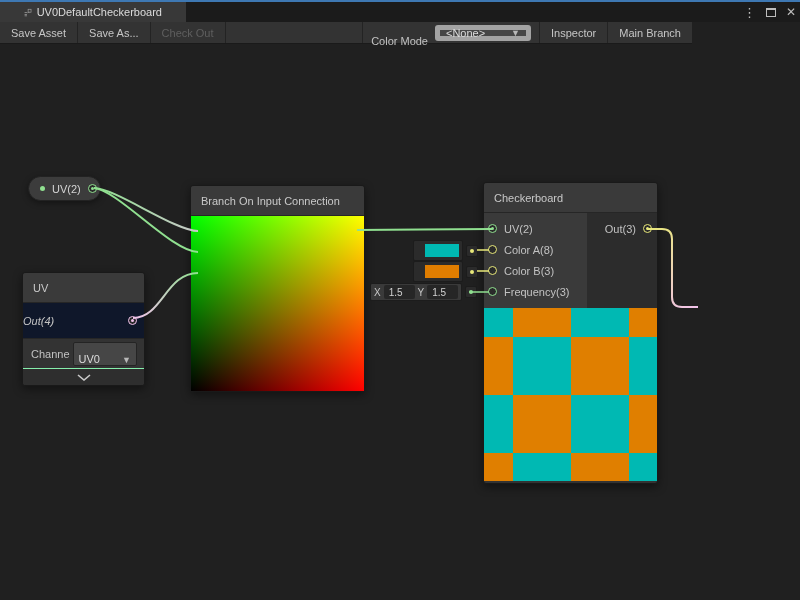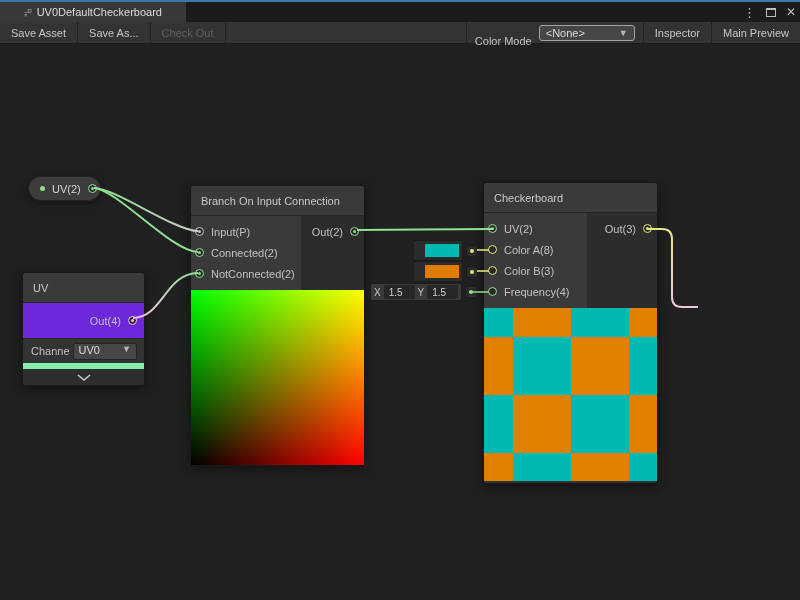--- a/index.html
+++ b/index.html
@@ -9,26 +9,26 @@
 
   
   .accent-line { position:absolute; left:0; top:0; width:800px; height:2px; background:#3E78B3; z-index:10; }
   .tabbar { position:absolute; left:0; top:2px; width:800px; height:20px; background:#1b1b1b; z-index:9; }
   .tab { position:absolute; left:0; top:0; width:186px; height:20px; background:#383838; display:flex; align-items:center; gap:5px; padding:0 24px; color:#dcdcdc; }
   .win-controls { position:absolute; right:4px; top:0; height:20px; display:flex; align-items:center; gap:10px; color:#bdbdbd; }
   .kebab { font-size:13px; line-height:1; cursor:pointer; }
   .maxbox { width:10px; height:9px; border:1px solid #bdbdbd; border-top-width:2px; display:inline-block; cursor:pointer; }
   .closex { font-size:12px; line-height:1; cursor:pointer; }
 
-  .toolbar { position:absolute; left:0; top:22px; width:800px; height:22px; background:#333333; border-bottom:1px solid #1a1a1a; display:flex; align-items:stretch; z-index:9; }
+  .toolbar { position:absolute; left:0; top:22px; width:692px; height:22px; background:#333333; border-bottom:1px solid #1a1a1a; display:flex; align-items:stretch; z-index:9; }
   .tb-btn { display:flex; align-items:center; padding:0 11px; border-right:1px solid #232323; color:#c6c6c6; cursor:pointer; white-space:nowrap; }
   .tb-btn.disabled { color:#5f5f5f; cursor:default; }
   .tb-spacer { flex:1; }
   .tb-group { display:flex; align-items:center; border-left:1px solid #232323; padding:0 8px; gap:7px; }
-  .tb-dd { background:#464646; border:1px solid #a3a3a3; border-radius:3px; height:16px; min-width:96px; display:flex; align-items:center; justify-content:space-between; padding:0 6px; color:#dcdcdc; cursor:pointer; }
+  .tb-dd { background:#464646; border:5px solid #a3a3a3; border-radius:3px; height:16px; min-width:96px; display:flex; align-items:center; justify-content:space-between; padding:0 6px; color:#dcdcdc; cursor:pointer; }
   .dd-arrow { color:#b8b8b8; font-size:9px; margin-left:10px; }
 
   
   #canvas { position:absolute; left:0; top:44px; width:800px; height:556px; background:#202020; }
   #wires { position:absolute; left:0; top:0; width:800px; height:556px; z-index:3; pointer-events:none; }
 
   .node { position:absolute; background:#333333; border:1px solid #191919; border-radius:3px; box-shadow:0 3px 10px rgba(0,0,0,.45); z-index:2; }
   .node-title { height:30px; background:#3A3A3A; border-bottom:1px solid #262626; display:flex; align-items:center; padding:0 10px; color:#c9c9c9; border-radius:3px 3px 0 0; }
   .node-body { display:flex; }
   .col-in { background:#3a3a3a; padding:5px 0 6px 4px; }
@@ -36,23 +36,23 @@
   .port-row { height:21px; display:flex; align-items:center; gap:7px; color:#c2c2c2; }
   .port { width:9px; height:9px; border:1px solid var(--pc); border-radius:50%; display:inline-flex; align-items:center; justify-content:center; flex:none; background:#2a2a2a; cursor:crosshair; }
   .port.connected::after { content:""; width:3px; height:3px; border-radius:50%; background:var(--pc); }
 
   
   .pill { position:absolute; left:28px; top:132px; width:73px; height:25px; background:#3c3c3c; border:1px solid #222; border-radius:13px; display:flex; align-items:center; gap:7px; padding:0 7px 0 11px; z-index:2; box-shadow:0 2px 6px rgba(0,0,0,.4); }
   .dot { width:5px; height:5px; border-radius:50%; background:#90E090; flex:none; }
 
   
   #uv-node { left:22px; top:228px; width:123px; }
-  #uv-node .out-row { background:#6d28d9; height:36px; display:flex; align-items:center; justify-content:flex-end; gap:7px; padding-right:7px; border-bottom:1px solid #262626; color:#c2c2c2; }
-  #uv-node .ctrl-row { background:#333333; height:30px; display:flex; align-items:center; padding:0 7px 0 8px; gap:3px; border-bottom:6px solid #86efac; color:#c2c2c2; overflow:hidden; }
-  .mini-dd { background:#464646; border:1px solid #242424; border-radius:2px; height:17px; flex:1; display:flex; align-items:flex-start; justify-content:space-between; padding:0 5px; color:#dcdcdc; cursor:pointer; }
+  #uv-node .out-row { background:#0f172a; height:36px; display:flex; align-items:center; justify-content:space-between; gap:7px; padding-right:7px; border-bottom:1px solid #262626; color:#c2c2c2;font-style:italic; }
+  #uv-node .ctrl-row { background:#333333; height:30px; display:flex; align-items:center; padding:0 7px 0 8px; gap:3px; border-bottom:1px solid #86efac; color:#c2c2c2; overflow:hidden; }
+  .mini-dd { background:#464646; border:1px solid #242424; border-radius:2px; height:24px; flex:1; display:flex; align-items:flex-end; justify-content:space-between; padding:0 5px; color:#dcdcdc; cursor:pointer; }
   #uv-node .footer { background:#2e2e2e; height:16px; display:flex; align-items:center; justify-content:center; border-radius:0 0 3px 3px; cursor:pointer; }
 
   
   #branch-node { left:190px; top:141px; width:175px; }
   #branch-node .col-in { width:110px; }
   .preview { width:173px; height:175px; }
   .uv-preview { background-image:linear-gradient(to right,#000000,#ff0000),linear-gradient(to bottom,#00ff00,#000000); background-blend-mode:screen; }
 
   
   #checker-node { left:483px; top:138px; width:175px; }
@@ -103,21 +103,21 @@
     <div class="tb-btn disabled">Check Out</div>
     <div class="tb-spacer"></div>
     <div class="tb-group">
       <span class="lbl">Color Mode</span>
       <div class="tb-dd">
         <span>&lt;None&gt;</span>
         <span class="dd-arrow">▼</span>
       </div>
     </div>
     <div class="tb-btn" style="border-left:1px solid #232323">Inspector</div>
-    <div class="tb-btn" style="border-right:none">Main Preview</div>
+    <div class="tb-btn" style="border-right:none">Main Branch</div>
   </div>
 
   <div id="canvas">
 
     <svg id="wires">
       <defs>
         <linearGradient id="g-pill-input" gradientUnits="userSpaceOnUse" x1="94" y1="144" x2="198" y2="187">
           <stop offset="0" stop-color="#90E090"></stop>
             <stop offset="1" stop-color="#C8C8C8"></stop>
         </linearGradient>
@@ -161,42 +161,20 @@
       </div>
       <div class="footer">
         <svg width="14" height="7" viewBox="0 0 14 7">
           <polyline points="1,1 7,6 13,1" stroke="#c8c8c8" stroke-width="1.6" fill="none"></polyline>
         </svg>
       </div>
     </div>
 
     <div class="node" id="branch-node">
       <div class="node-title">Branch On Input Connection</div>
-      <div class="node-body">
-        <div class="col-in">
-          <div class="port-row">
-            <span class="port connected" style="--pc:#C8C8C8"></span>
-            <span>Input(P)</span>
-          </div>
-          <div class="port-row">
-            <span class="port connected" style="--pc:#90E090"></span>
-            <span>Connected(2)</span>
-          </div>
-          <div class="port-row">
-            <span class="port connected" style="--pc:#90E090"></span>
-            <span>NotConnected(2)</span>
-          </div>
-        </div>
-        <div class="col-out">
-          <div class="port-row">
-            <span>Out(2)</span>
-            <span class="port connected" style="--pc:#90E090"></span>
-          </div>
-        </div>
-      </div>
       <div class="preview uv-preview"></div>
     </div>
 
     <div class="node" id="checker-node">
       <div class="node-title">Checkerboard</div>
       <div class="node-body">
         <div class="col-in">
           <div class="port-row">
             <span class="port connected" style="--pc:#90E090"></span>
             <span>UV(2)</span>
@@ -204,21 +182,21 @@
           <div class="port-row">
             <span class="port" style="--pc:#E8E87A"></span>
             <span>Color A(8)</span>
           </div>
           <div class="port-row">
             <span class="port" style="--pc:#E8E87A"></span>
             <span>Color B(3)</span>
           </div>
           <div class="port-row">
             <span class="port" style="--pc:#90E090"></span>
-            <span>Frequency(4)</span>
+            <span>Frequency(3)</span>
           </div>
         </div>
         <div class="col-out">
           <div class="port-row">
             <span>Out(3)</span>
             <span class="port connected" style="--pc:#E8E87A"></span>
           </div>
         </div>
       </div>
       <div class="preview checker-preview" id="checker-preview" style="grid-template-columns: 29px 58px 58px 28px; grid-template-rows: 29px 58px 58px 28px;">

